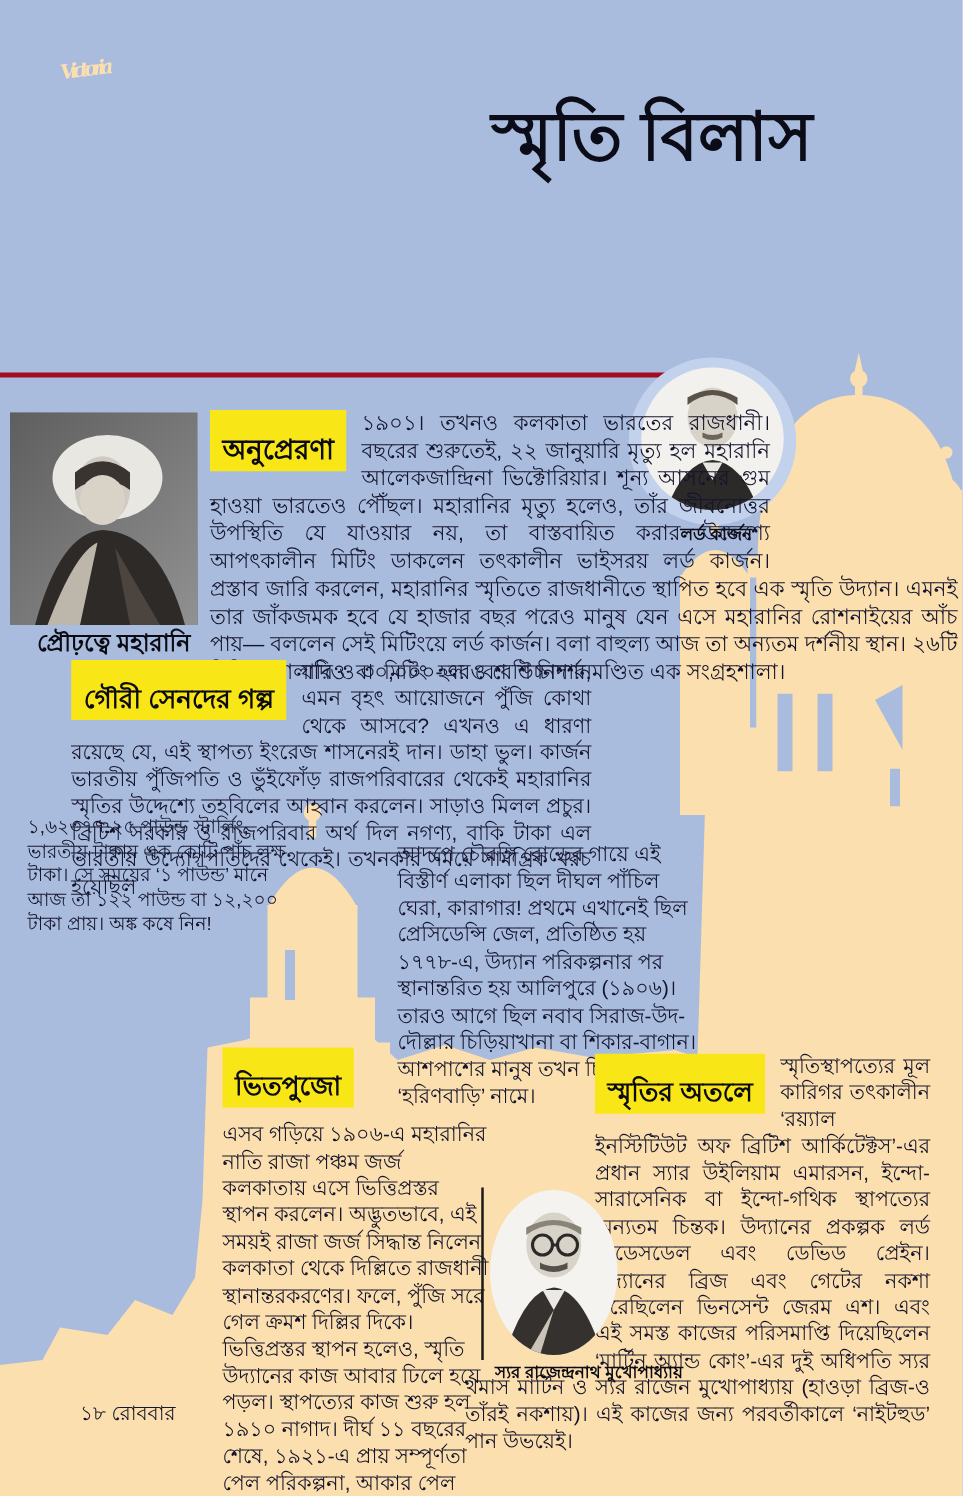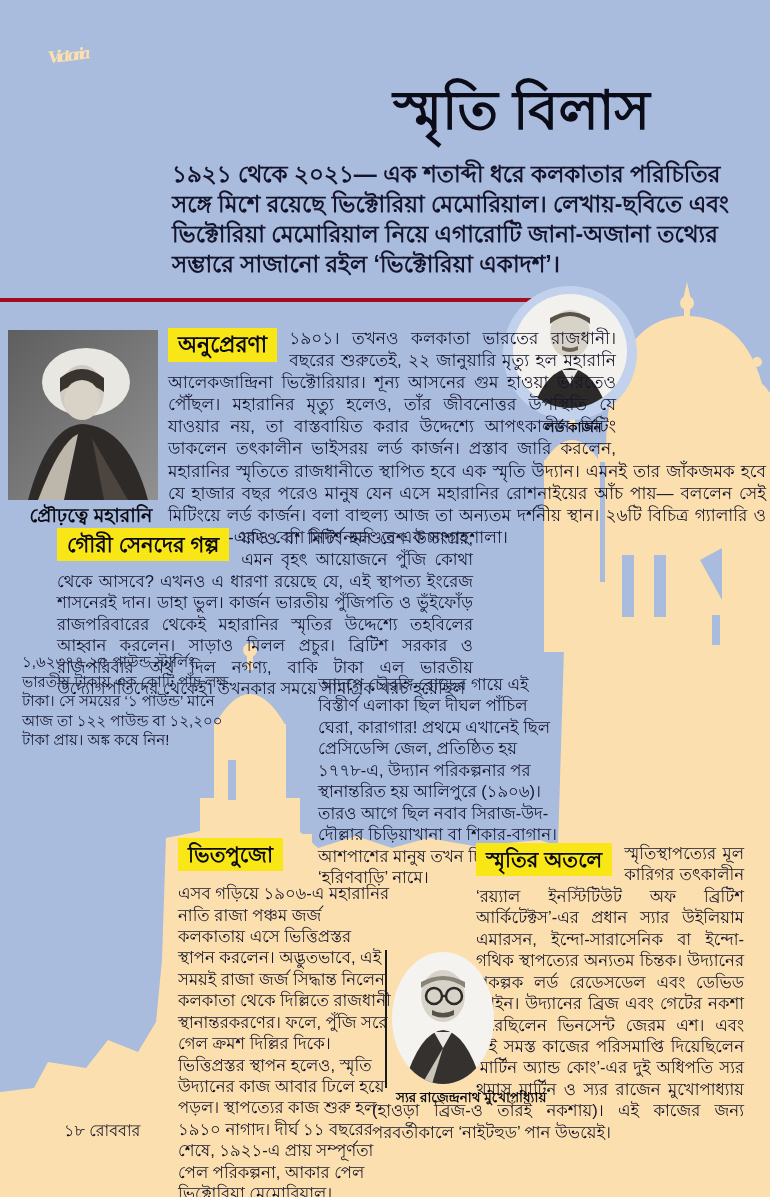--- a/index.html
+++ b/index.html
@@ -8,21 +8,21 @@
   .abs{position:absolute;}
   svg{display:block;}
 
   .script-word{font-family:"DejaVu Serif",serif;font-style:italic;font-weight:bold;
 able    font-size:92px;color:#fbdfae;transform:rotate(-7deg);letter-spacing:-4px;line-height:1;}
   .masthead-bn{font-size:54px;font-weight:bold;color:#0c0c18;line-height:1.05;}
   .intro{font-size:23px;font-weight:bold;line-height:1.3;color:#14142c;text-align:left;}
   .red-rule{background:#a30d20;height:4px;}
 
   .ylabel{display:inline-block;background:#f9e616;color:#0b0b14;font-weight:bold;
-          padding:5px 10px 5px;line-height:1.1;}
+          padding:20px 10px 5px;line-height:1.1;}
   .body-txt{color:#14142c;text-align:justify;line-height:1.3;}
   .caption{font-weight:bold;color:#0b0b14;text-align:center;line-height:1.2;}
 
   .photo-frame{background:linear-gradient(135deg,#6b6b6b,#9a9a9a 45%,#5a5a5a);}
   .vrule{background:#1a1a1a;width:2px;}
 </style>
 </head>
 <body>
 
 <div class="page">
@@ -63,21 +63,20 @@
       <rect x="622" y="555" width="12" height="62"></rect>
       <rect x="654" y="555" width="12" height="62"></rect>
       <path d="M700,560 L722,548 L722,600 Z"></path>
       <rect x="712" y="615" width="8" height="30"></rect>
       <rect x="228" y="760" width="8" height="40"></rect>
     </g>
   </svg>
 
   <div class="abs script-word" style="left:48px;top:48px;">Victoria</div>
   <div class="abs masthead-bn" style="left:393px;top:82px;">স্মৃতি বিলাস</div>
-  <div class="abs intro" style="left:172px;top:160px;width:592px;">১৯২১ থেকে ২০২১— এক শতাব্দী ধরে কলকাতার পরিচিতির সঙ্গে মিশে রয়েছে ভিক্টোরিয়া মেমোরিয়াল। লেখায়-ছবিতে এবং ভিক্টোরিয়া মেমোরিয়াল নিয়ে এগারোটি জানা-অজানা তথ্যের সম্ভারে সাজানো রইল ‘ভিক্টোরিয়া একাদশ’।</div>
 
   <div class="abs red-rule" style="left:0;top:298px;width:532px;"></div>
 
   <div class="abs photo-frame" style="left:8px;top:330px;width:150px;height:170px;">
     <svg width="150" height="170" viewBox="0 0 150 170">
       <rect width="150" height="170" fill="#7d7d7d"></rect>
       <rect width="150" height="170" fill="url(#gv)" opacity="0.6"></rect>
       <defs>
           <linearGradient id="gv" x1="0" y1="0" x2="1" y2="1">
         <stop offset="0" stop-color="#4a4a4a"></stop>

